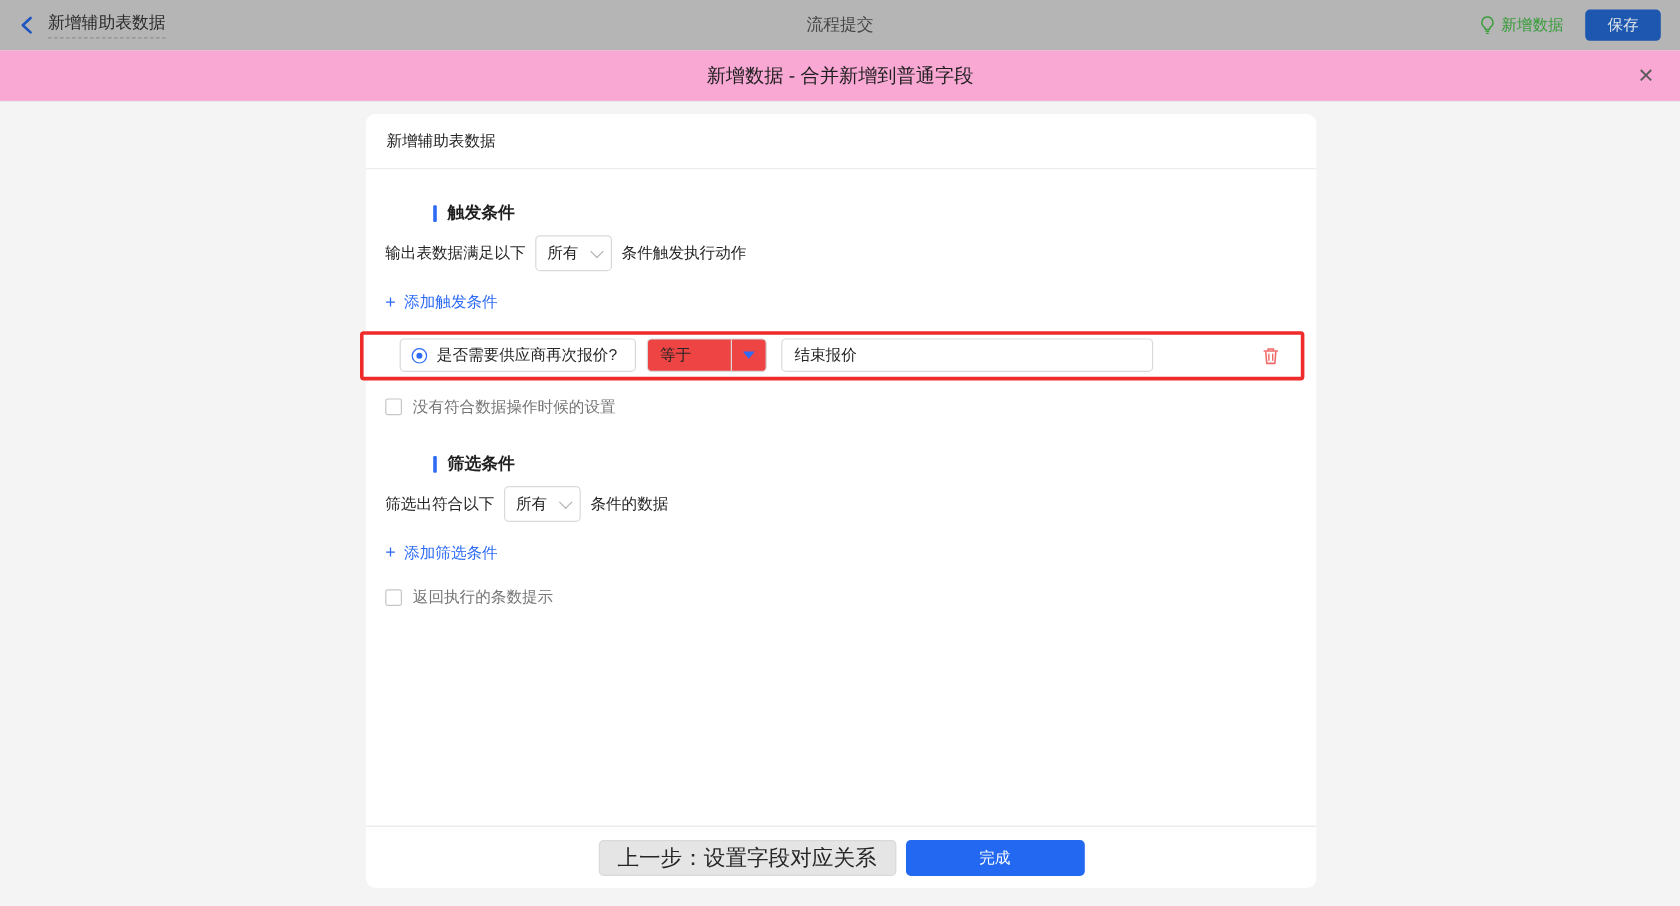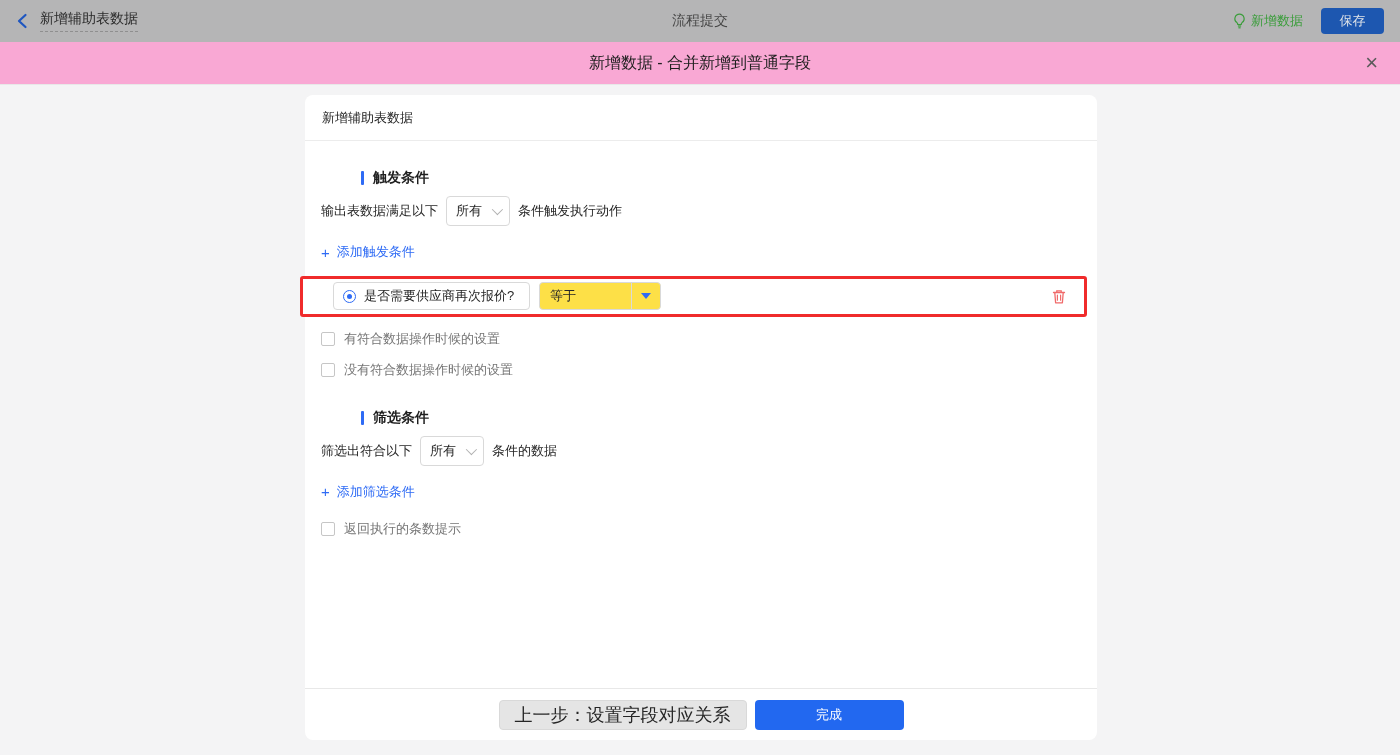--- a/index.html
+++ b/index.html
@@ -128,23 +128,23 @@
     padding: 0 9px; gap: 8px;
     font-size: 13px; color: #262626; cursor: pointer; background:#fff;
   }
   .target-icon {
     width: 13px; height: 13px; flex: none;
     border: 1.3px solid #2e6bf5; border-radius: 50%;
     display: flex; align-items: center; justify-content: center;
   }
   .target-dot { width: 5px; height: 5px; border-radius: 50%; background: #2e6bf5; }
   .op-select {
-    width: 122px; height: 28px; margin-left: 1px;
+    width: 100px; height: 28px; margin-left: 1px;
     border: 1px solid #d9d9d9; border-radius: 4px;
-    display: flex; align-items: stretch; cursor: pointer; background:#fde047;
+    display: flex; align-items: stretch; cursor: pointer; background:#ef4444;
   }
   .op-value { flex: 1; display: flex; align-items: center; padding: 0 10px; font-size: 13px; }
   .op-caret-zone {
     width: 29px; border-left: 1px solid #d9d9d9;
     display: flex; align-items: center; justify-content: center;
   }
   .caret-down-blue {
     width: 0; height: 0;
     border-left: 5px solid transparent; border-right: 5px solid transparent;
     border-top: 6px solid #2e6bf5;
@@ -258,34 +258,31 @@
               <span class="target-dot"></span>
             </span>
           <span>是否需要供应商再次报价?</span>
         </div>
         <div class="op-select">
           <span class="op-value">等于</span>
           <span class="op-caret-zone">
             <span class="caret-down-blue"></span>
           </span>
         </div>
+        <div class="value-input">结束报价</div>
         <button class="trash-btn">
           <svg width="16" height="17" viewBox="0 0 16 17">
             <path d="M2.5 4.5h11" stroke="#f06a6a" stroke-width="1.3" fill="none" stroke-linecap="round"></path>
             <path d="M5.8 4.2V2.8h4.4v1.4" stroke="#f06a6a" stroke-width="1.3" fill="none"></path>
             <path d="M3.8 4.8l.8 10h6.8l.8-10" stroke="#f06a6a" stroke-width="1.3" fill="none" stroke-linejoin="round"></path>
             <path d="M6.4 7.2v5M9.6 7.2v5" stroke="#f06a6a" stroke-width="1.2" fill="none" stroke-linecap="round"></path>
           </svg>
         </button>
       </div>
 
-      <div class="checkbox-row cb-1">
-        <span class="checkbox-square"></span>
-        <span class="checkbox-label">有符合数据操作时候的设置</span>
-      </div>
       <div class="checkbox-row cb-2">
         <span class="checkbox-square"></span>
         <span class="checkbox-label">没有符合数据操作时候的设置</span>
       </div>
 
       <div class="section-title filter-title">
         <span class="section-bar"></span>
         <span>筛选条件</span>
       </div>
 

